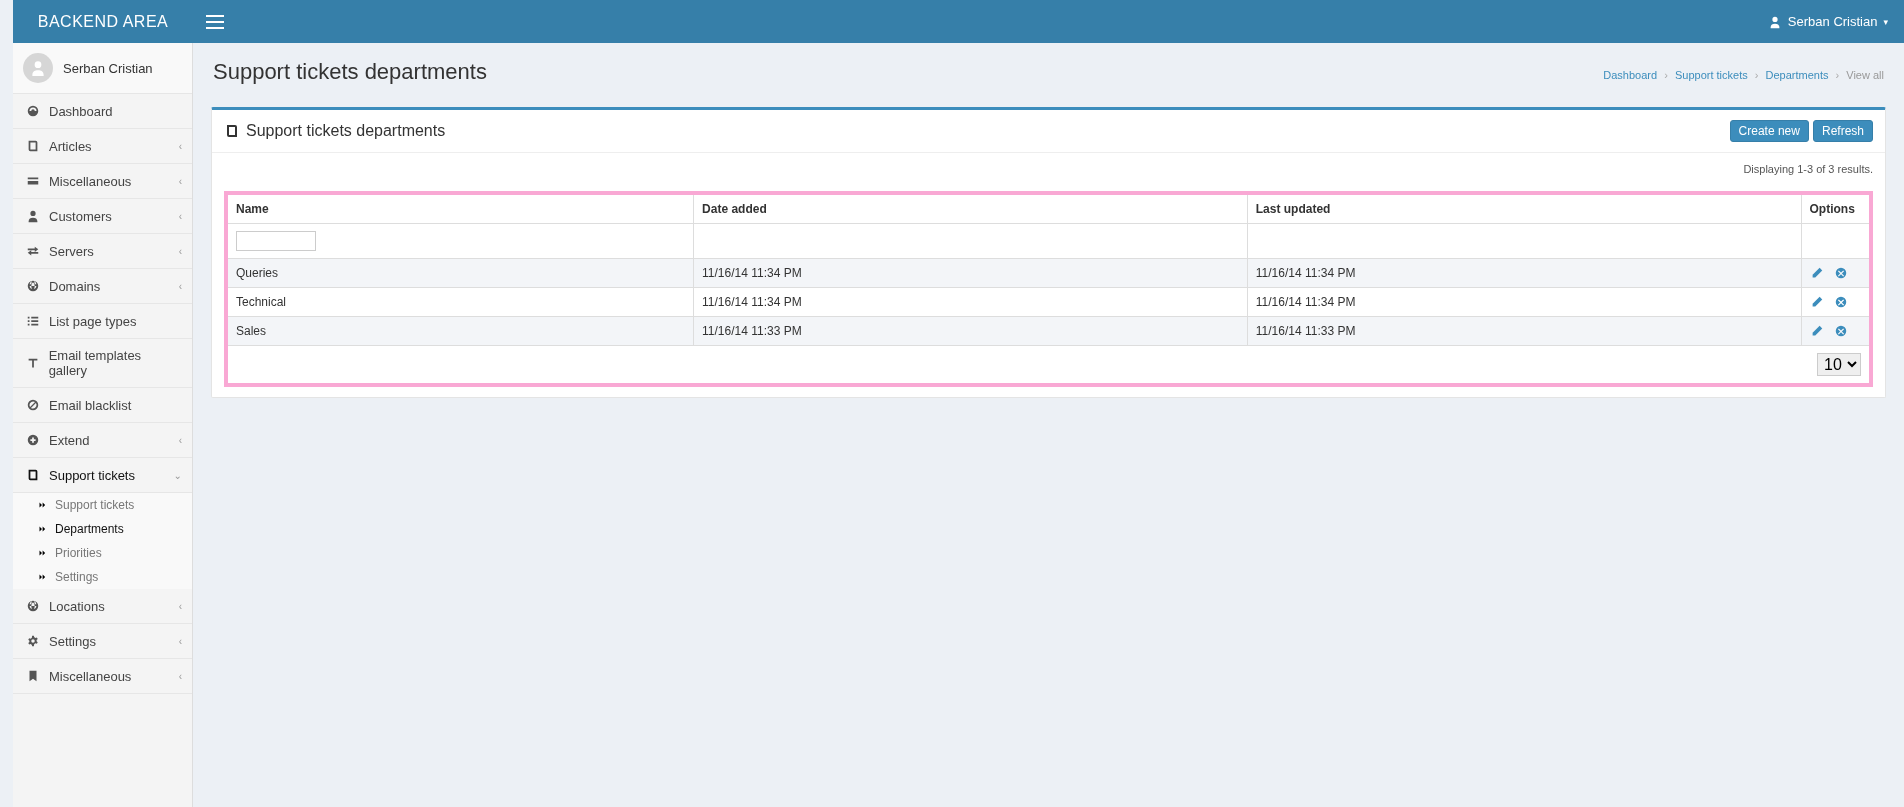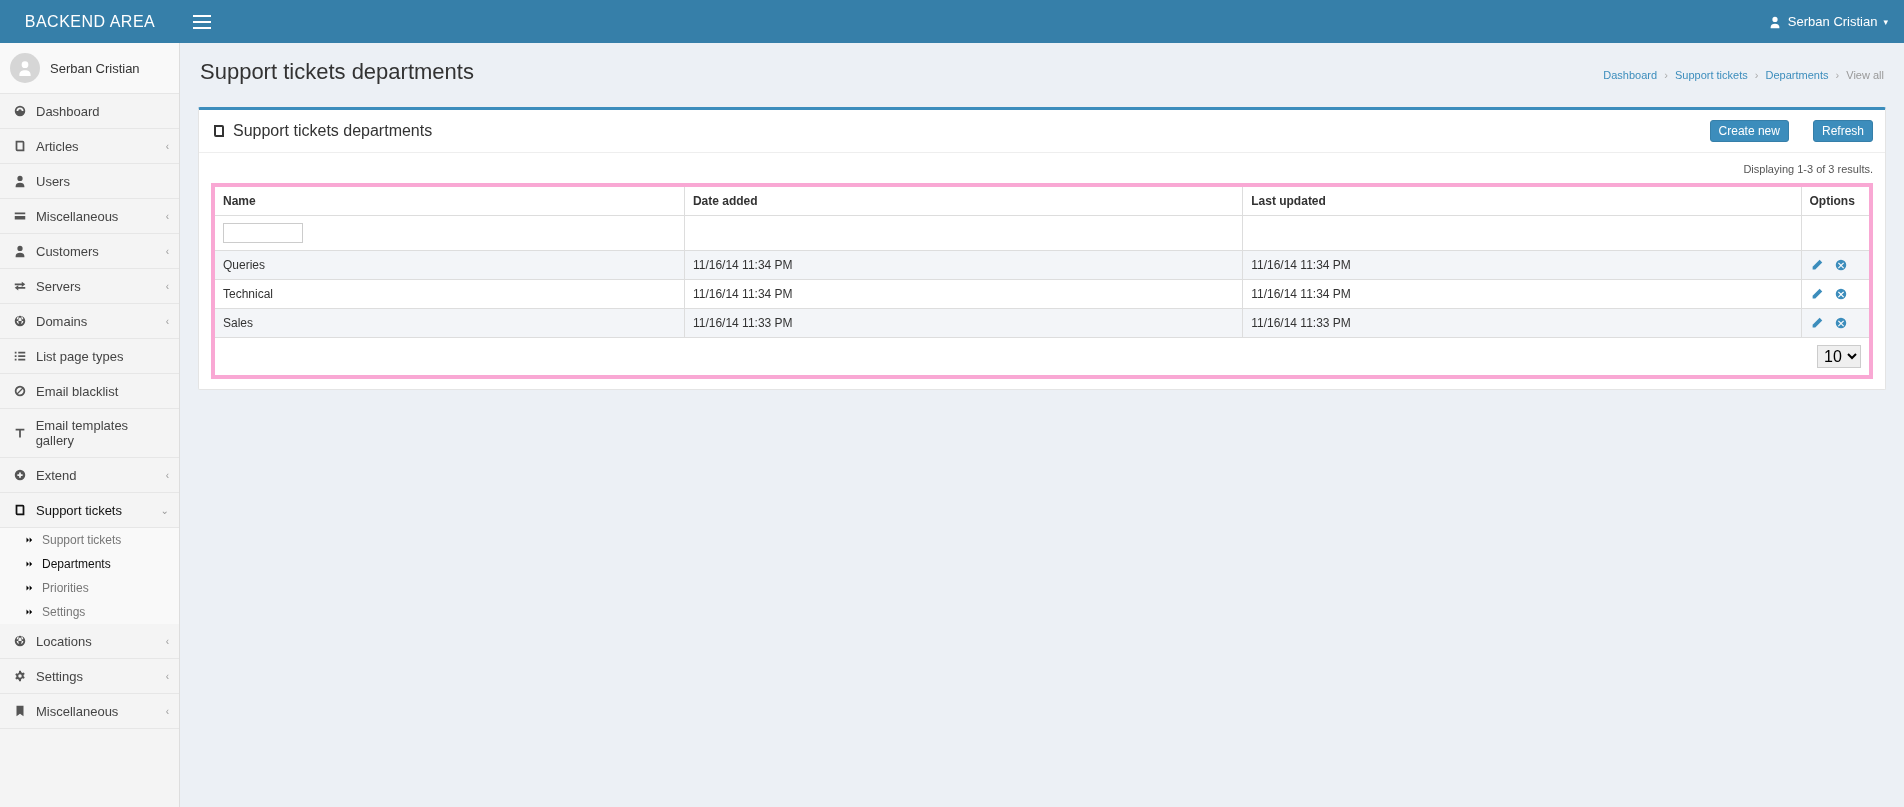--- a/index.html
+++ b/index.html
@@ -1,17 +1,17 @@
 <!DOCTYPE html>
 <html><head>
 <meta charset="utf-8">
 <style>
 * { margin: 0; padding: 0; box-sizing: border-box; }
 body { font-family: -apple-system, BlinkMacSystemFont, "Segoe UI", Helvetica, Arial, sans-serif; font-size: 13px; color: #333; background: #ecf0f5; }
-.app { display: flex; flex-direction: column; height: 807px; width: 1904px; }
+.app { display: flex; flex-direction: column; height: 807px; width: 1904px; padding-left: 13px; }
 
 
 .topbar { height: 43px; background: #367fa9; display: flex; align-items: center; color: #fff; }
 .brand { width: 180px; background: #367fa9; height: 43px; display: flex; align-items: center; justify-content: center; font-size: 16px; font-weight: 300; letter-spacing: 0.5px; }
 .hamburger { width: 43px; height: 43px; display: flex; align-items: center; justify-content: center; cursor: pointer; }
 .hamburger svg { width: 18px; height: 14px; }
 .topbar-spacer { flex: 1; }
 .user-menu { display: flex; align-items: center; padding: 0 16px; font-size: 13px; cursor: pointer; }
 .user-menu svg.person { width: 14px; height: 14px; margin-right: 6px; fill: #fff; }
 .user-menu .caret { margin-left: 6px; font-size: 9px; }
@@ -42,25 +42,25 @@
 .page-title { font-size: 22px; font-weight: 400; color: #333; }
 .breadcrumb { font-size: 11px; color: #6c757d; }
 .breadcrumb a { color: #3c8dbc; text-decoration: none; }
 .breadcrumb .sep { margin: 0 4px; color: #aaa; }
 .breadcrumb .current { color: #999; }
 
 .panel { background: #fff; border: 1px solid #e4e4e4; border-top: 3px solid #3c8dbc; border-radius: 2px; }
 .panel-header { display: flex; align-items: center; justify-content: space-between; padding: 10px 12px; border-bottom: 1px solid #eee; }
 .panel-title { display: flex; align-items: center; font-size: 16px; font-weight: 400; color: #333; }
 .panel-title svg { width: 16px; height: 16px; margin-right: 6px; fill: #333; }
-.panel-actions { display: flex; gap: 24px; }
+.panel-actions { display: flex; gap: 4px; }
 .btn { background: #3c8dbc; color: #fff; border: 1px solid #367fa9; padding: 3px 8px; font-size: 12px; border-radius: 3px; cursor: pointer; }
 
 .panel-body { padding: 10px 12px; }
-.summary { text-align: right; font-size: 11px; color: #555; margin-bottom: 8px; }
+.summary { text-align: right; font-size: 11px; color: #555; margin-bottom: 16px; }
 table.grid { width: 100%; border-collapse: collapse; background: #14b8a6; border: 4px solid #f9a8d4; }
 table.grid th, table.grid td { border: 1px solid #ddd; padding: 7px 8px; text-align: left; font-size: 12px; color: #333; vertical-align: middle;}
 table.grid th { background: #fff; font-weight: 600; }
 table.grid tr.filter td { background: #fff; }
 table.grid tr.filter input { width: 80px; border: 1px solid #ccc; padding: 2px 4px; font-size: 12px; }
 table.grid tbody tr:nth-child(odd) td { background: #f3f5f8; }
 table.grid tbody tr:nth-child(even) td { background: #fff; }
 .col-options { width: 70px; }
 .option-icons { display: flex; gap: 10px; }
 .option-icons svg { width: 14px; height: 14px; fill: #3c8dbc; cursor: pointer; }
@@ -164,40 +164,32 @@
               <svg viewBox="0 0 16 16">
                 <use href="#i-book"></use>
               </svg>
             </span>
             <span>Articles</span>
             <span class="chev">‹</span>
           </div>
           <div class="nav-item">
             <span class="icon">
               <svg viewBox="0 0 16 16">
+                <use href="#i-card"></use>
+              </svg>
+            </span>
+            <span>Miscellaneous</span>
+            <span class="chev">‹</span>
+          </div>
+          <div class="nav-item">
+            <span class="icon">
+              <svg viewBox="0 0 16 16">
                 <use href="#i-person"></use>
               </svg>
             </span>
-            <span>Users</span>
-          </div>
-          <div class="nav-item">
-            <span class="icon">
-              <svg viewBox="0 0 16 16">
-                <use href="#i-card"></use>
-              </svg>
-            </span>
-            <span>Miscellaneous</span>
-            <span class="chev">‹</span>
-          </div>
-          <div class="nav-item">
-            <span class="icon">
-              <svg viewBox="0 0 16 16">
-                <use href="#i-person"></use>
-              </svg>
-            </span>
             <span>Customers</span>
             <span class="chev">‹</span>
           </div>
           <div class="nav-item">
             <span class="icon">
               <svg viewBox="0 0 16 16">
                 <use href="#i-transfer"></use>
               </svg>
             </span>
             <span>Servers</span>
@@ -216,32 +208,32 @@
             <span class="icon">
               <svg viewBox="0 0 16 16">
                 <use href="#i-list"></use>
               </svg>
             </span>
             <span>List page types</span>
           </div>
           <div class="nav-item">
             <span class="icon">
               <svg viewBox="0 0 16 16">
+                <use href="#i-text"></use>
+              </svg>
+            </span>
+            <span>Email templates gallery</span>
+          </div>
+          <div class="nav-item">
+            <span class="icon">
+              <svg viewBox="0 0 16 16">
                 <use href="#i-ban"></use>
               </svg>
             </span>
             <span>Email blacklist</span>
-          </div>
-          <div class="nav-item">
-            <span class="icon">
-              <svg viewBox="0 0 16 16">
-                <use href="#i-text"></use>
-              </svg>
-            </span>
-            <span>Email templates gallery</span>
           </div>
           <div class="nav-item">
             <span class="icon">
               <svg viewBox="0 0 16 16">
                 <use href="#i-plus-circle"></use>
               </svg>
             </span>
             <span>Extend</span>
             <span class="chev">‹</span>
           </div>

